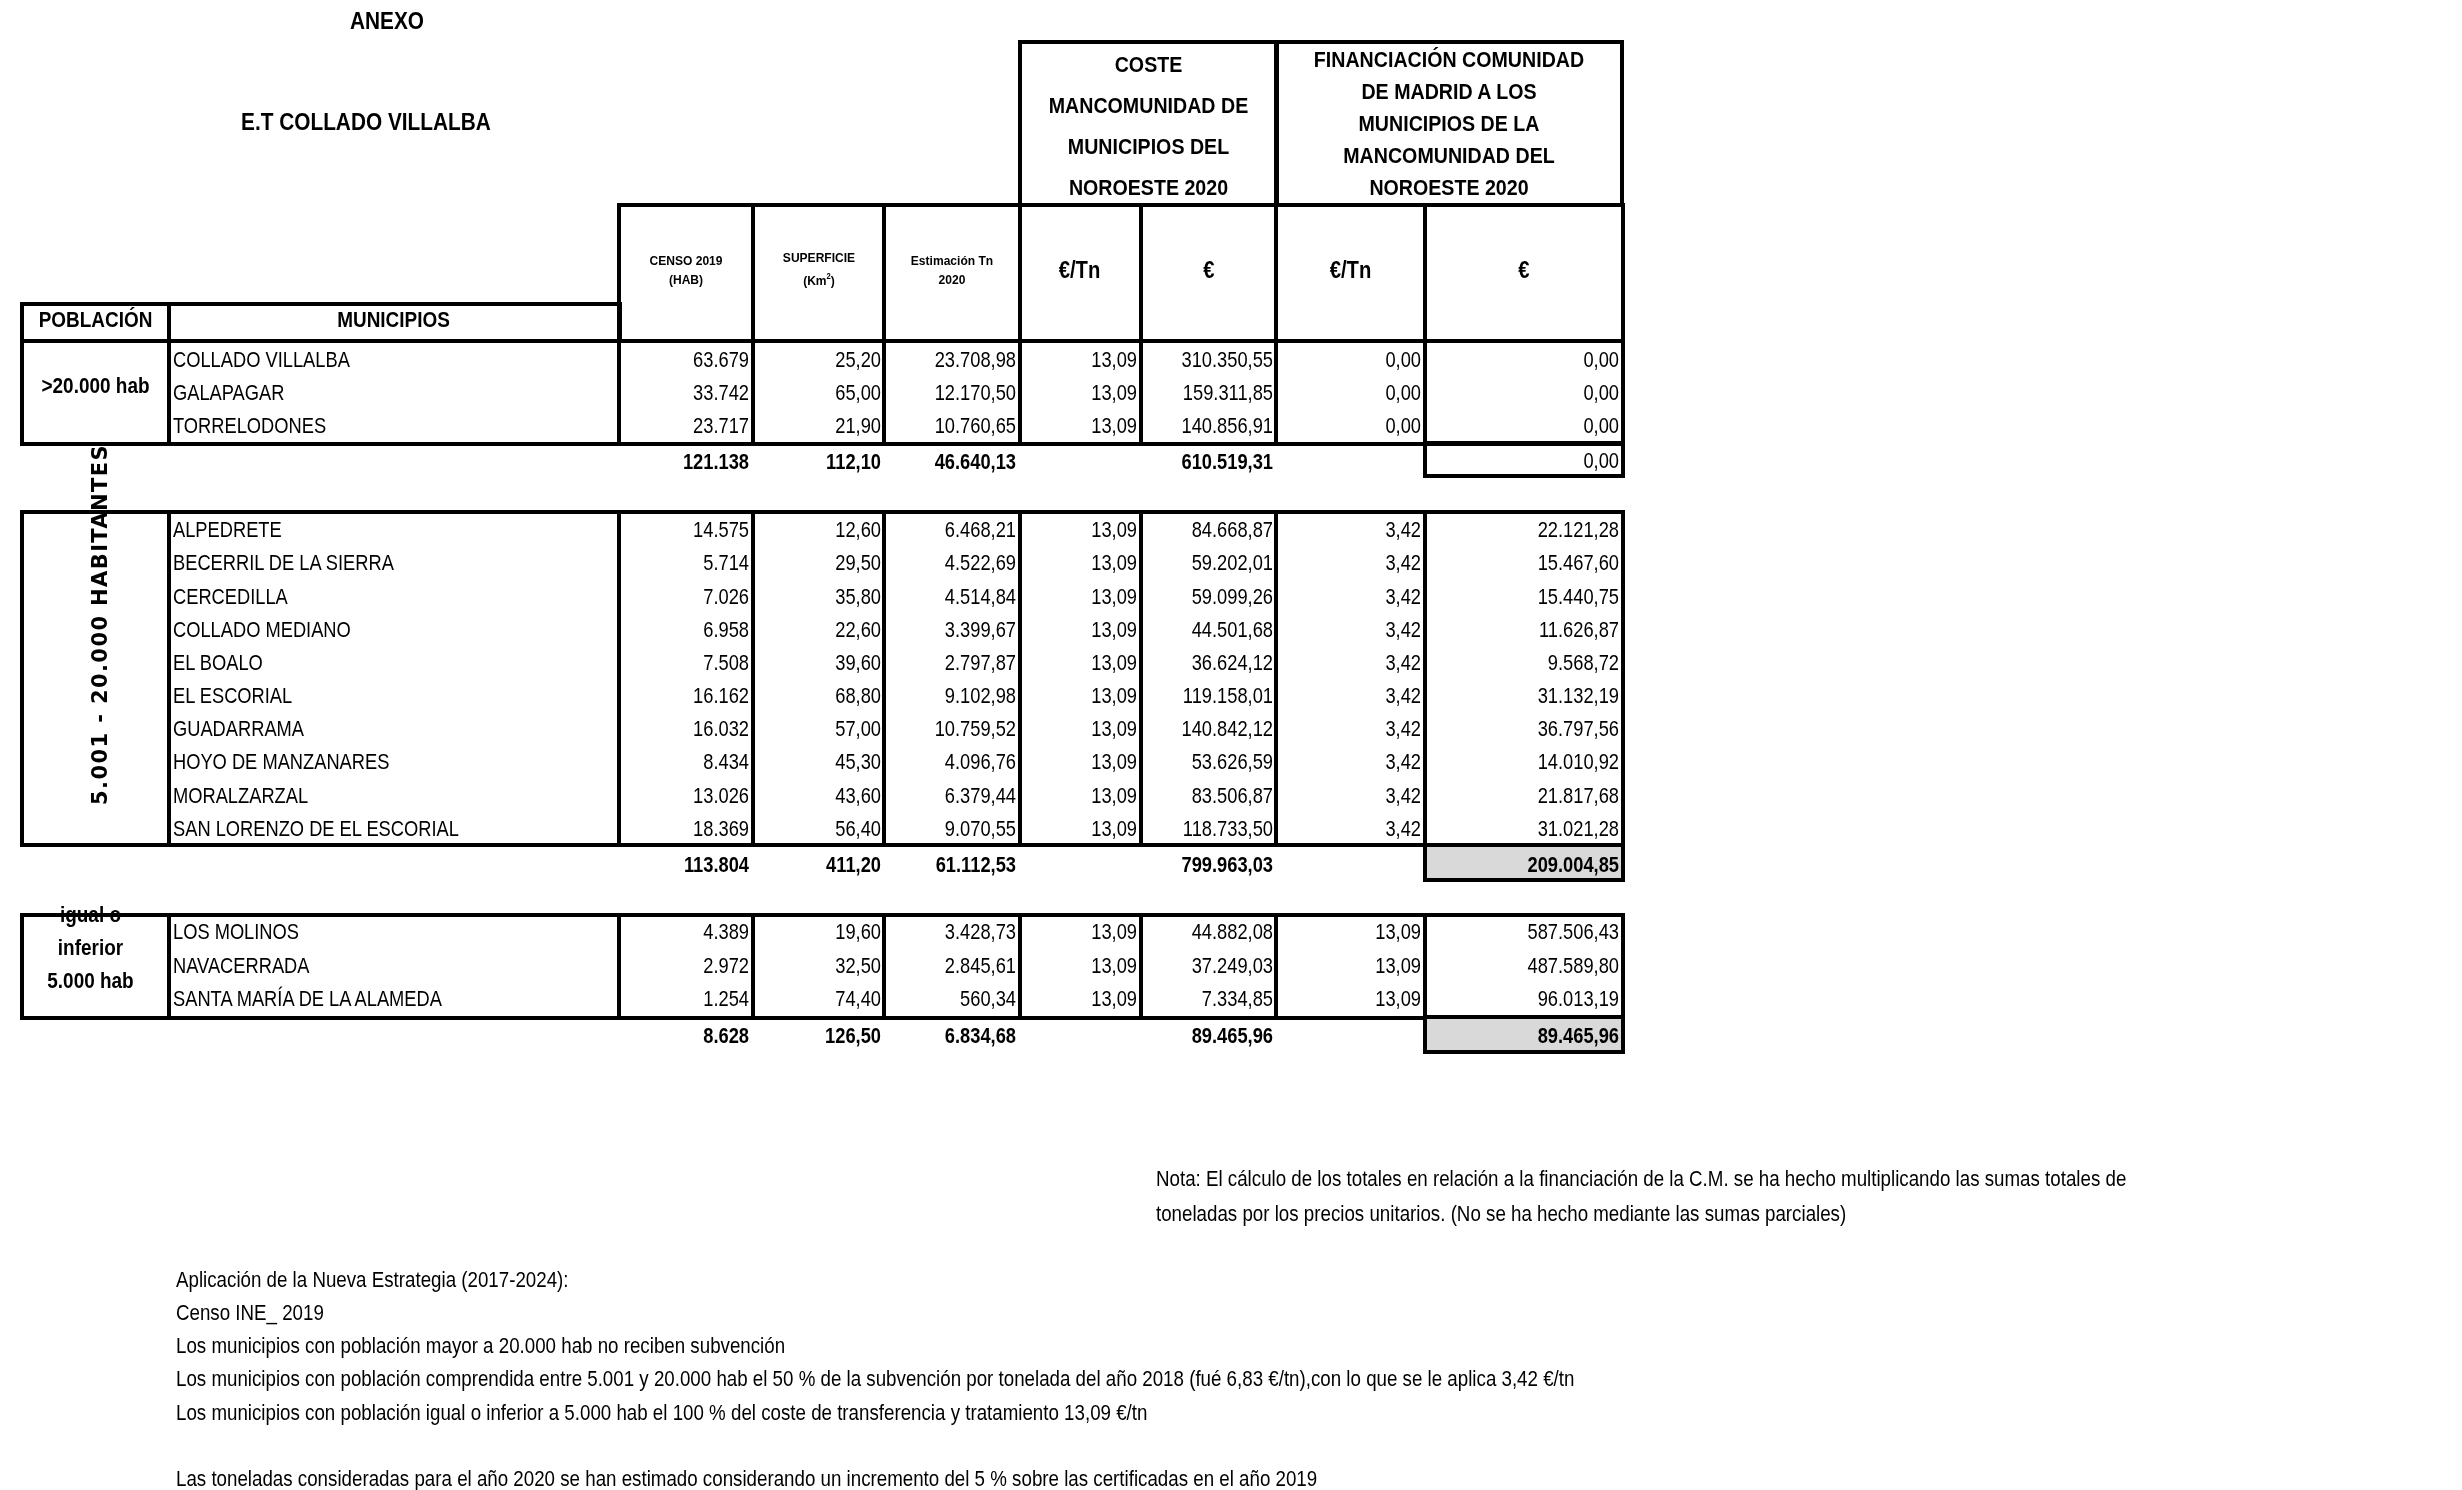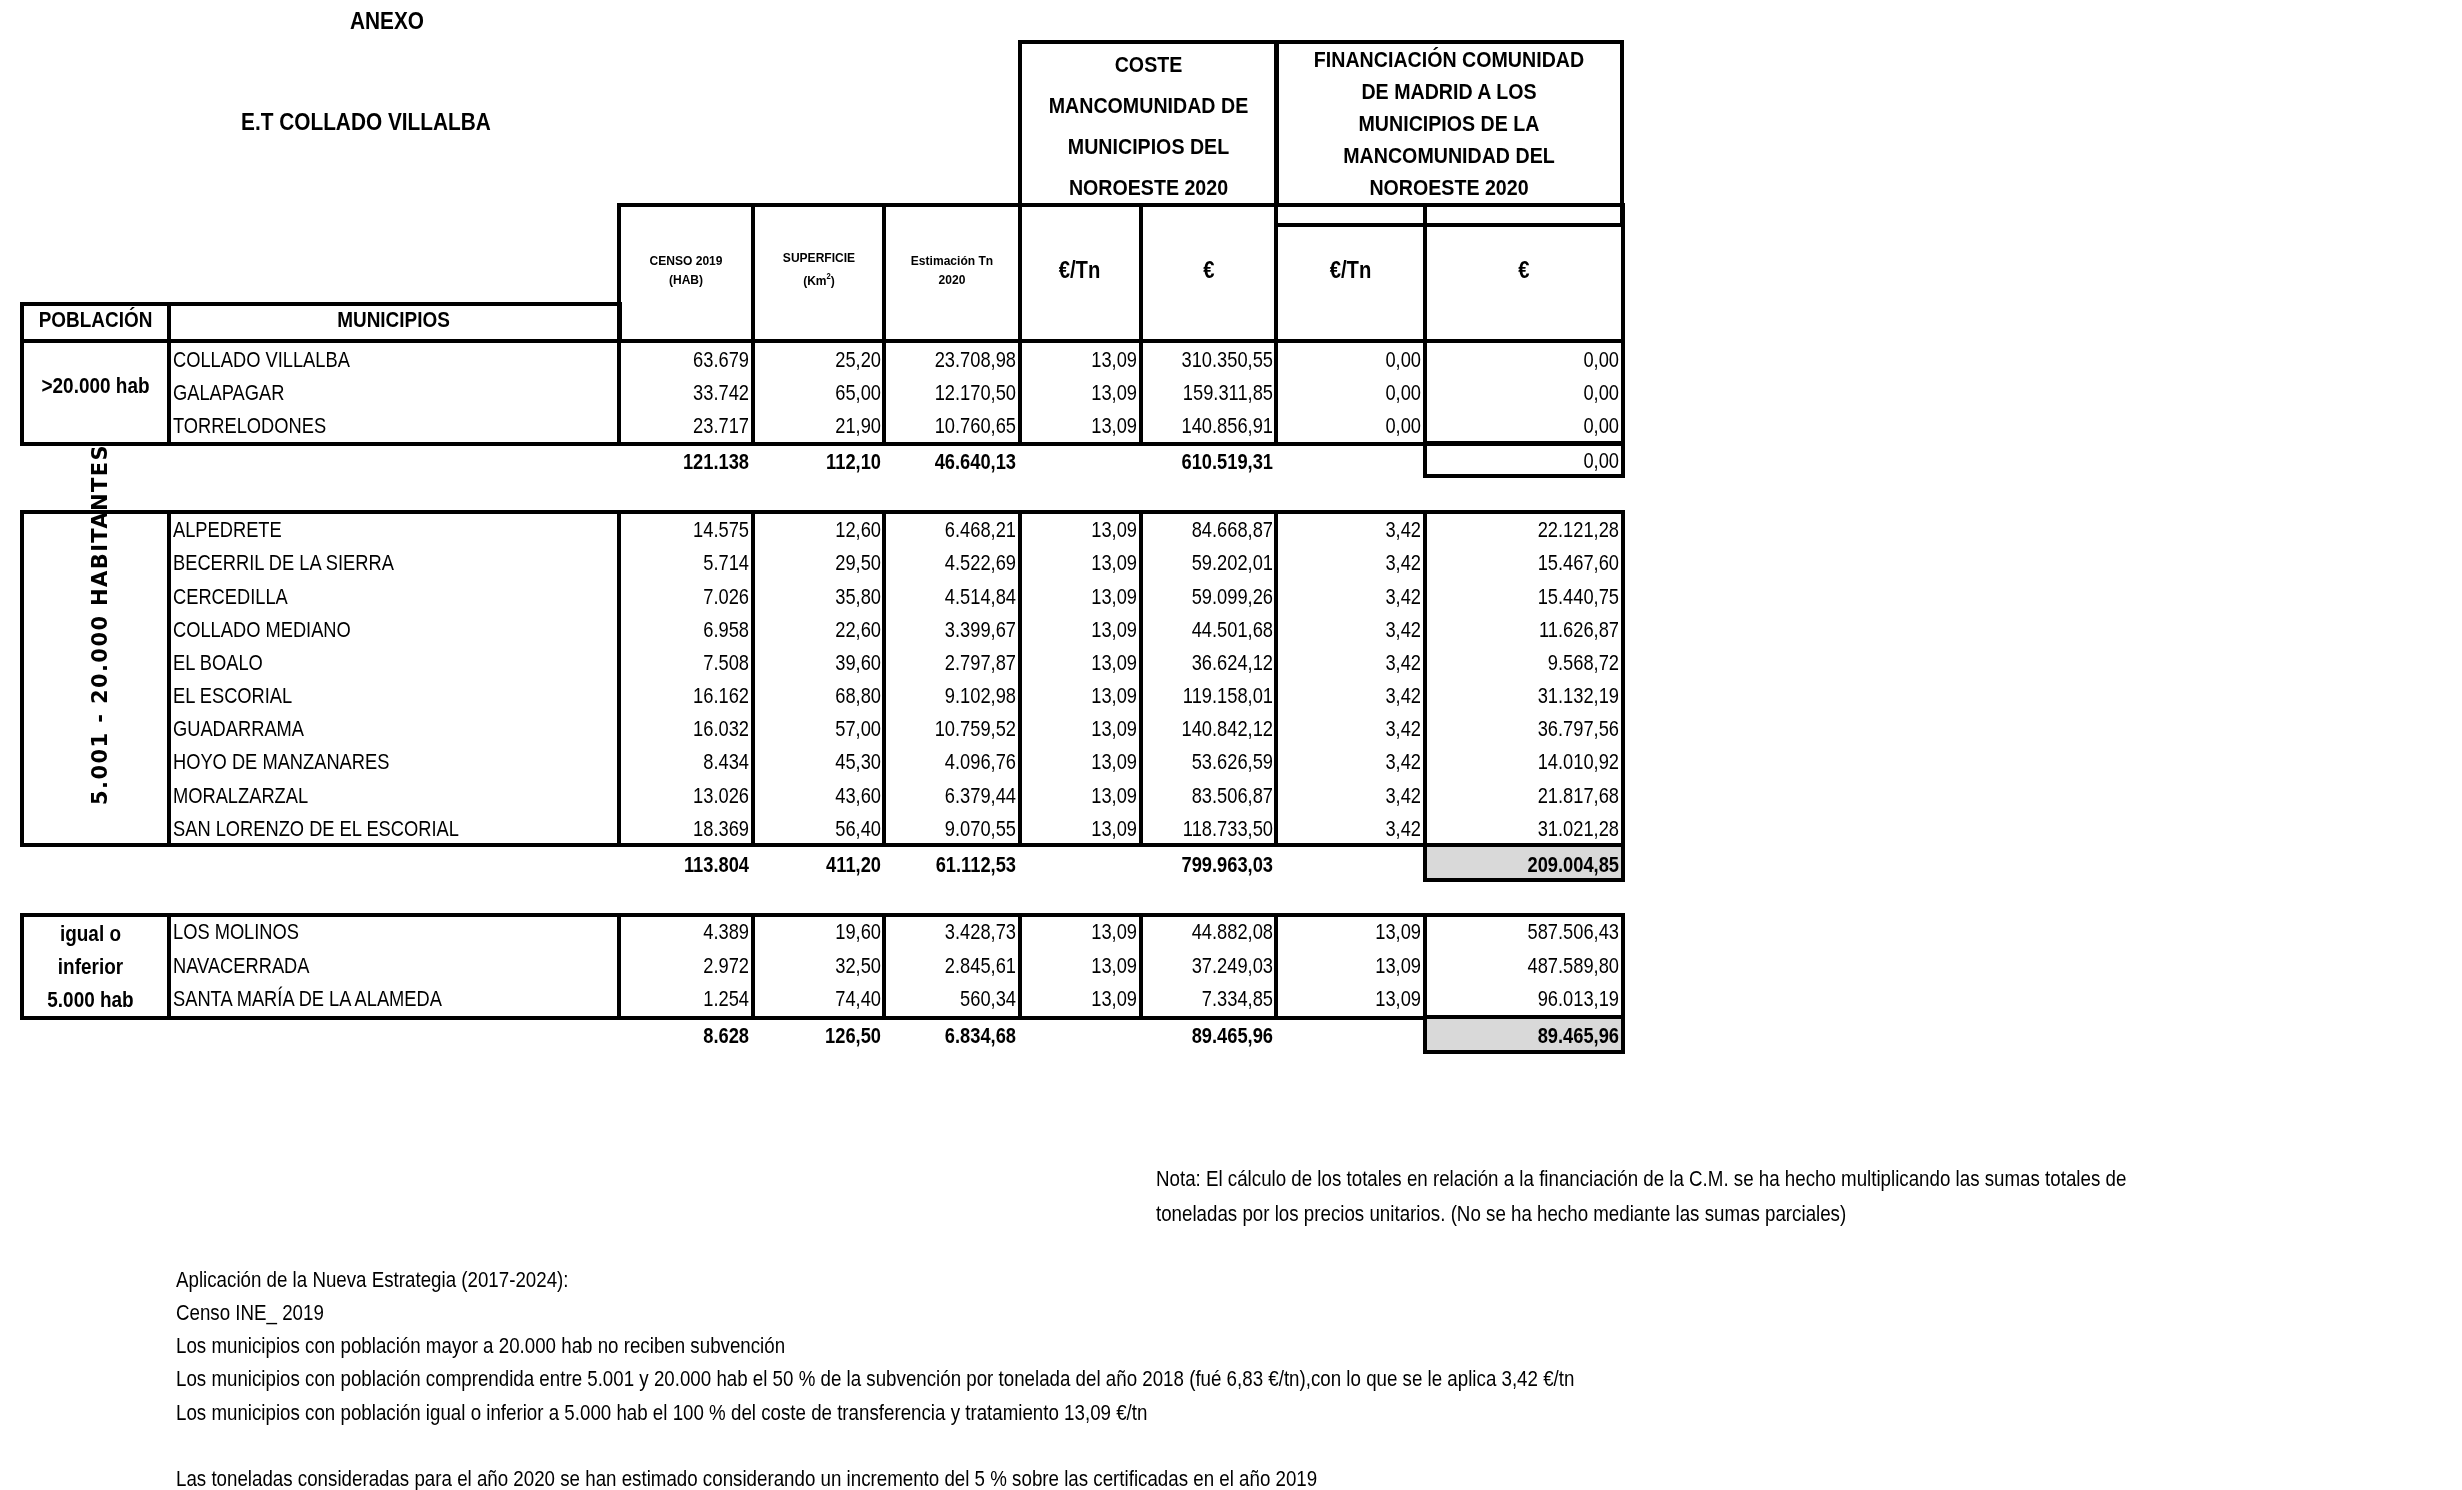--- a/index.html
+++ b/index.html
@@ -26,21 +26,21 @@
 
 <div class="abs title" style="left:350px;top:7.2px;">ANEXO</div>
 <div class="abs title" style="left:241px;top:108px;">E.T COLLADO VILLALBA</div>
 
 <div class="box" style="left:1018px;top:40px;width:261px;height:167px;">
   <div class="hdr-big">COSTE</div>
   <div class="hdr-big">MANCOMUNIDAD DE</div>
   <div class="hdr-big">MUNICIPIOS DEL</div>
   <div class="hdr-big">NOROESTE 2020</div>
 </div>
-<div class="box" style="left:1274px;top:40px;width:350px;height:187px;">
+<div class="box" style="left:1274px;top:40px;width:350px;height:167px;">
   <div class="hdr-big2">FINANCIACIÓN COMUNIDAD</div>
   <div class="hdr-big2">DE MADRID A LOS</div>
   <div class="hdr-big2">MUNICIPIOS DE LA</div>
   <div class="hdr-big2">MANCOMUNIDAD DEL</div>
   <div class="hdr-big2">NOROESTE 2020</div>
 </div>
 
 <div class="box" style="left:617px;top:203px;width:1008px;height:140px;"></div>
 <div class="vline" style="left:751px;top:203px;height:140px;"></div>
 <div class="vline" style="left:882px;top:203px;height:140px;"></div>
@@ -247,21 +247,21 @@
 
 <div class="box" style="left:19.5px;top:913px;width:1605px;height:107px;"></div>
 <div class="vline" style="left:167px;top:913px;height:107px;"></div>
 <div class="vline" style="left:617px;top:913px;height:107px;"></div>
 <div class="vline" style="left:751px;top:913px;height:107px;"></div>
 <div class="vline" style="left:882px;top:913px;height:107px;"></div>
 <div class="vline" style="left:1018px;top:913px;height:107px;"></div>
 <div class="vline" style="left:1139px;top:913px;height:107px;"></div>
 <div class="vline" style="left:1274px;top:913px;height:107px;"></div>
 <div class="vline" style="left:1423px;top:913px;height:107px;"></div>
-<div class="abs" style="left:24px;top:917px;width:133px;">
+<div class="abs" style="left:24px;top:898px;width:133px;">
   <div class="poblabel" style="height:33px;line-height:33px;">igual o</div>
   <div class="poblabel" style="height:33px;line-height:33px;">inferior</div>
   <div class="poblabel" style="height:33px;line-height:33px;">5.000 hab</div>
 </div>
 
 <div id="g3rows">
     <div>
       <div class="cell txt" style="left:173px;top:915px;">LOS MOLINOS</div>
       <div class="cell num" style="left:621px;width:128px;top:915px;">4.389</div>
       <div class="cell num" style="left:755px;width:126px;top:915px;">19,60</div>

